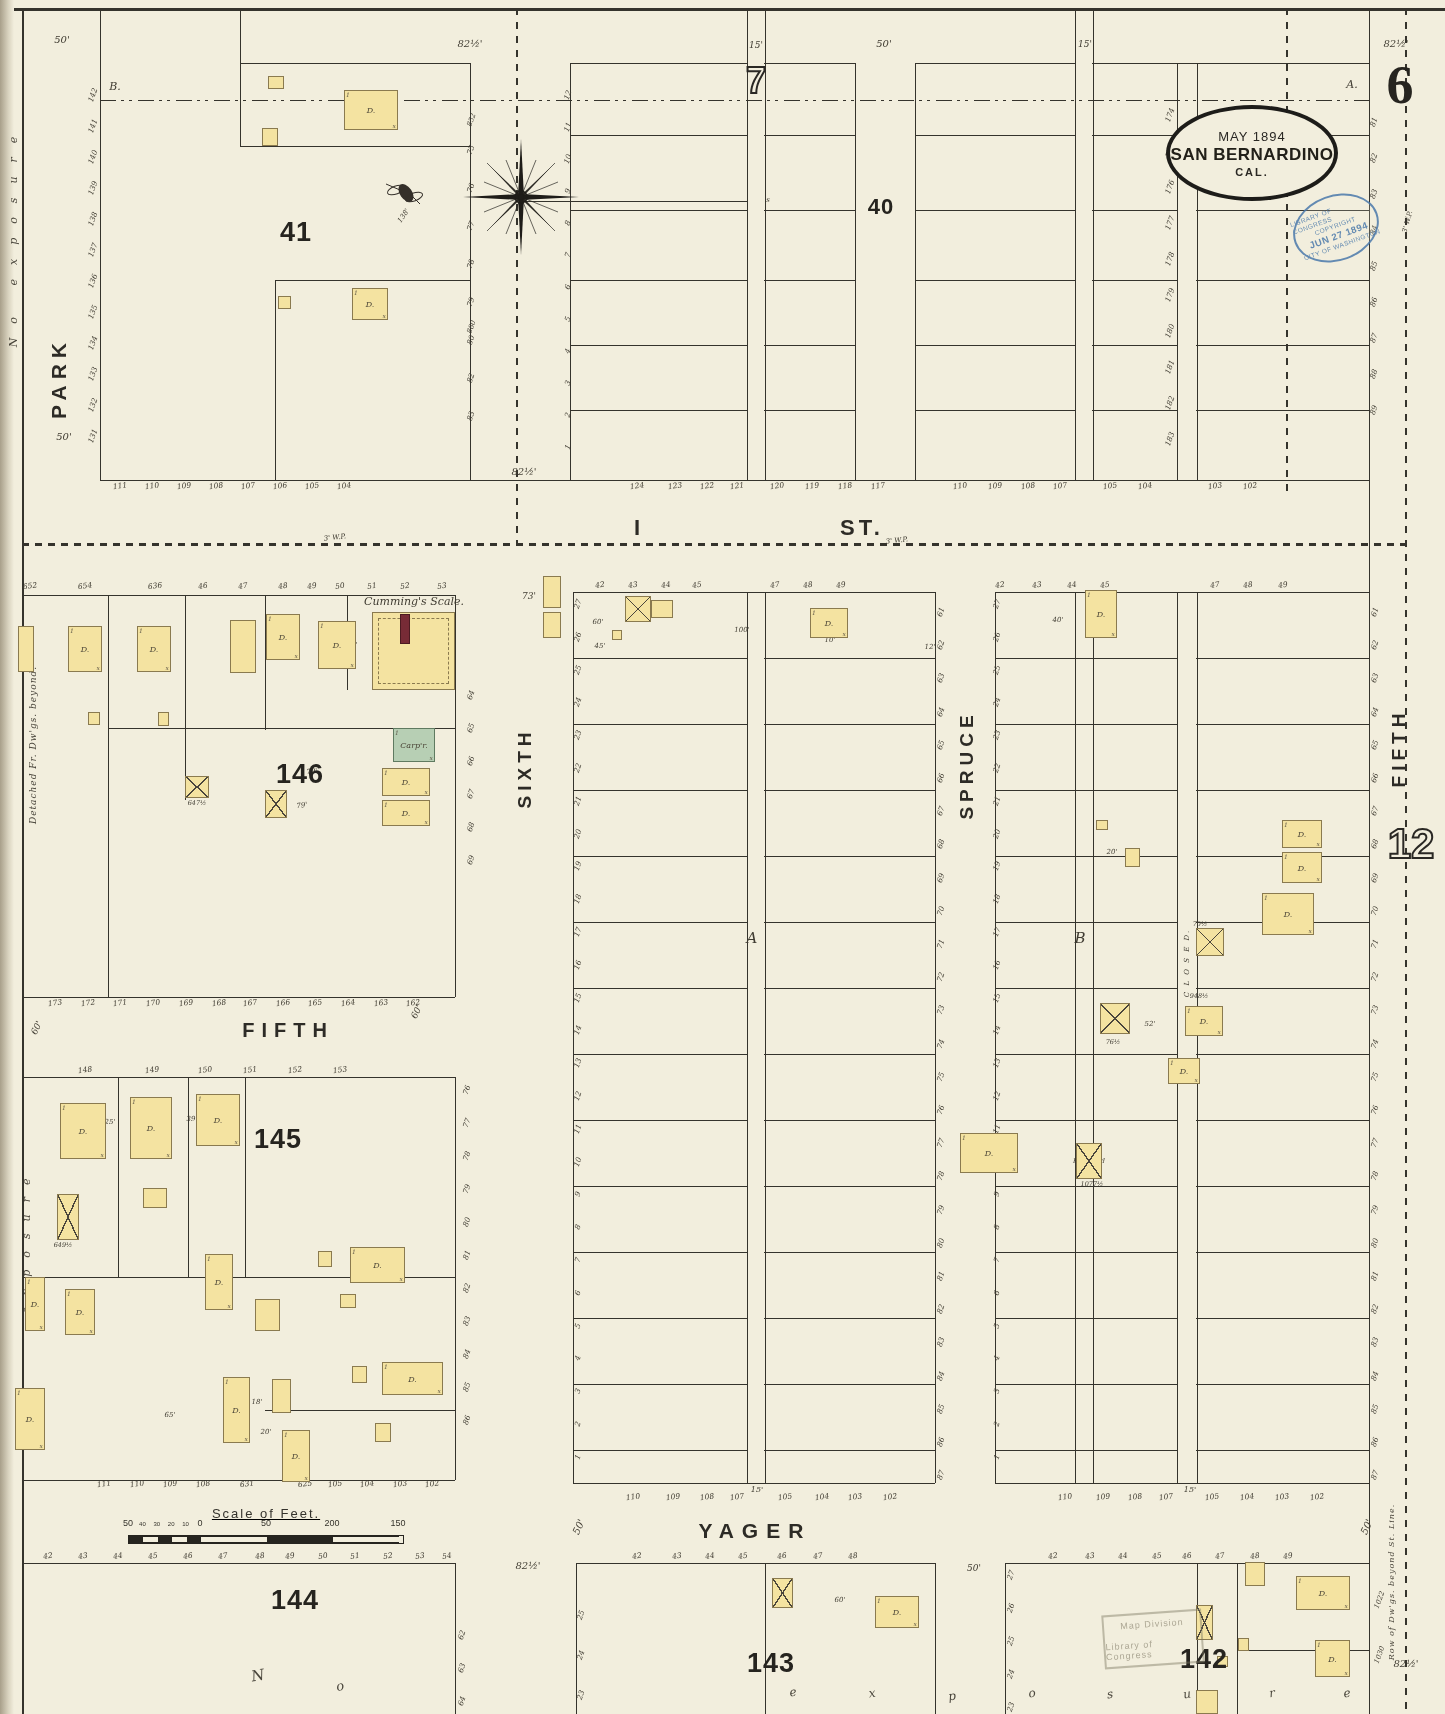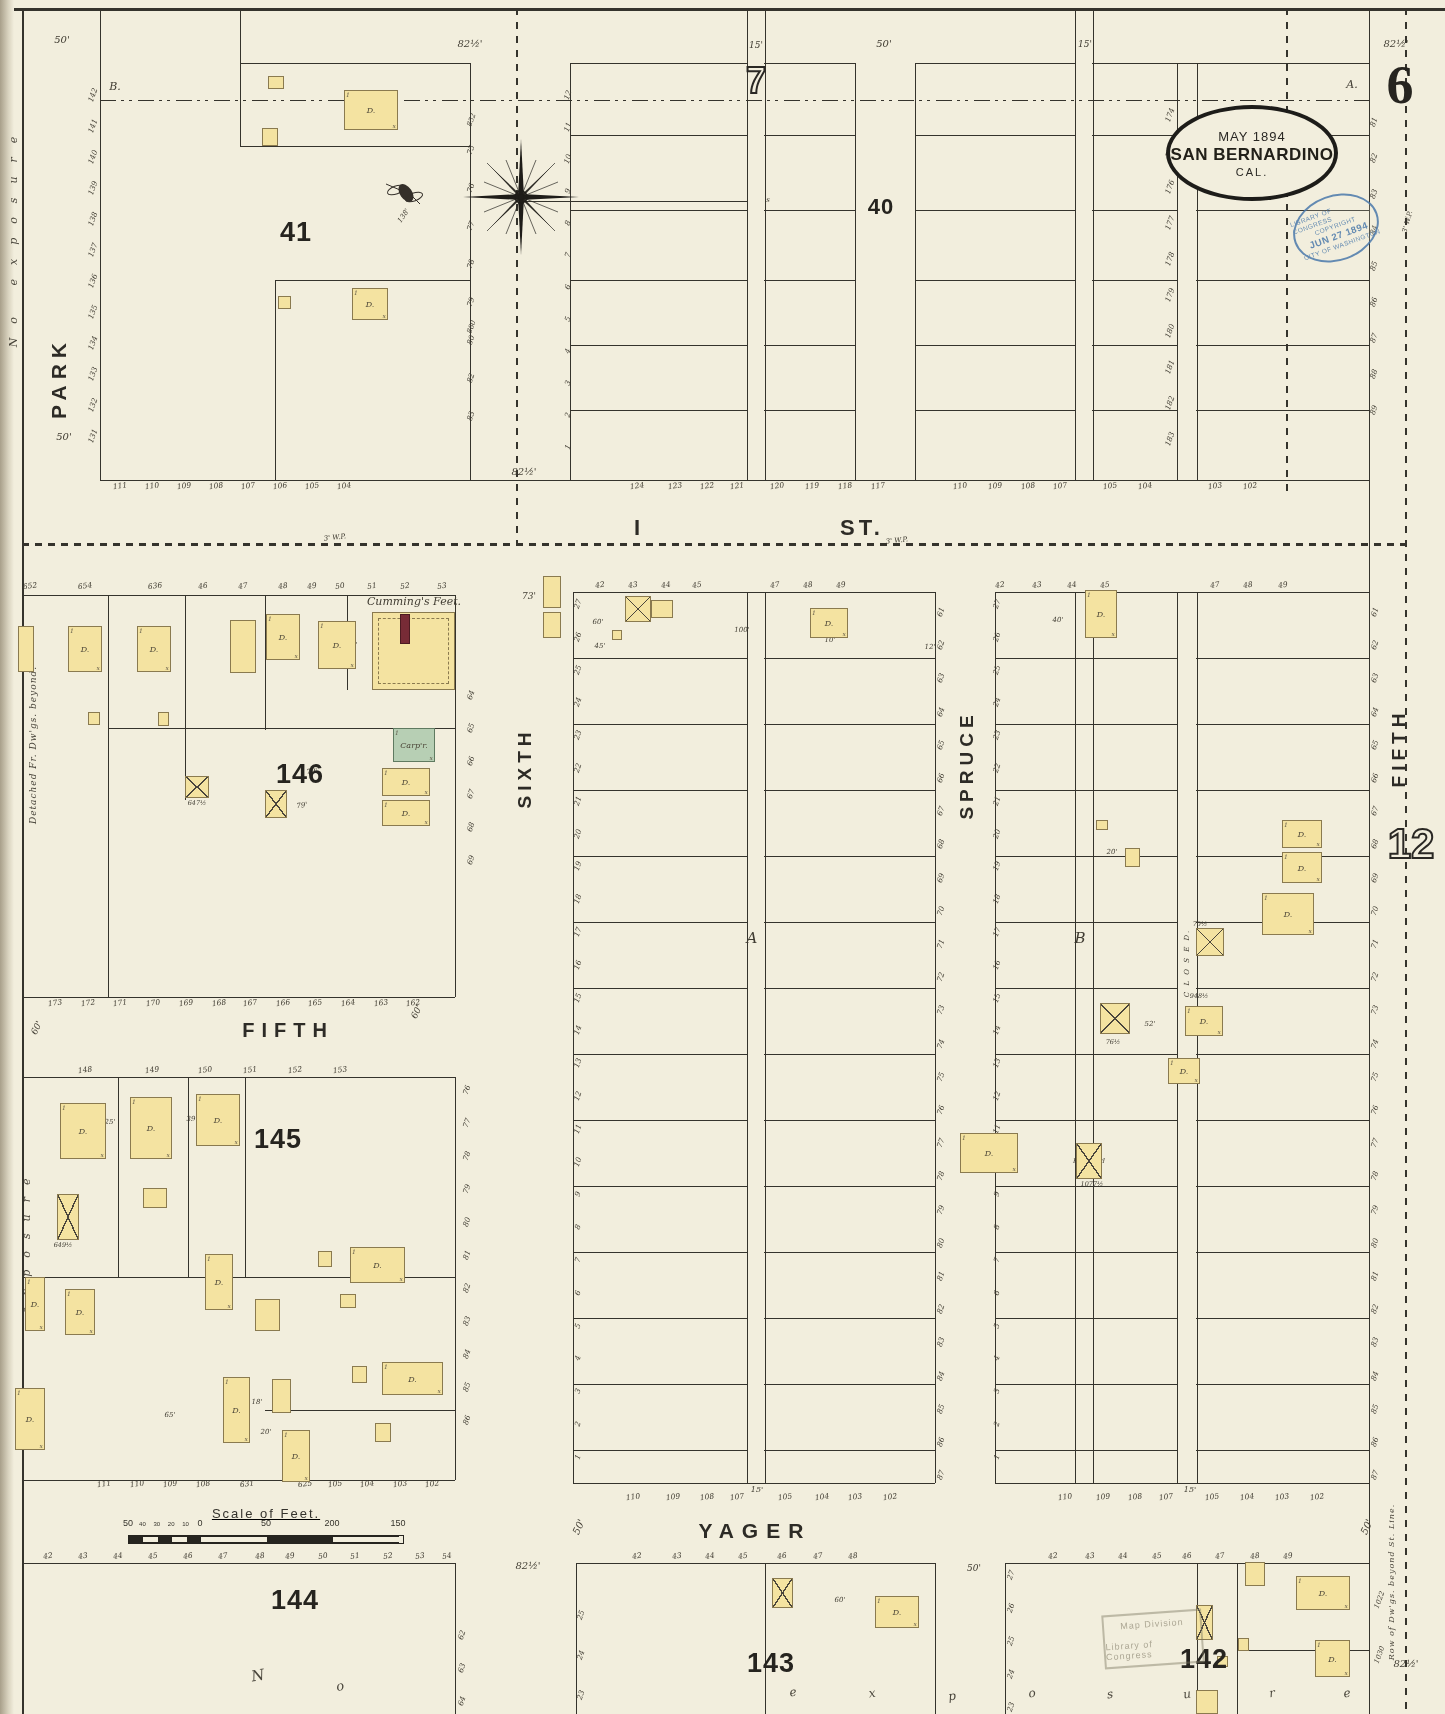--- a/index.html
+++ b/index.html
@@ -31,21 +31,21 @@
   .b.x2::before{content:"";position:absolute;inset:0;
     background:linear-gradient(to bottom right,transparent calc(50% - .7px),#4a453c calc(50% - .7px) calc(50% + .7px),transparent 0),
                linear-gradient(to top right,transparent calc(50% - .7px),#4a453c calc(50% - .7px) calc(50% + .7px),transparent 0);}
   .b.mill::after{content:"";position:absolute;inset:5px;border:1px dashed #8a7a4f;}
   
   #titleOval{position:absolute;left:1166px;top:105px;width:164px;height:88px;border:4px solid #1d1c19;
              border-radius:50%;display:flex;flex-direction:column;align-items:center;justify-content:center;
              background:#f2eedd;z-index:30;}
   #titleOval .t1{font-size:13px;color:#2a2824;letter-spacing:1px;}
   #titleOval .t2{font-size:17px;font-weight:700;color:#222019;letter-spacing:.5px;margin:1px 0;}
-  #titleOval .t3{font-size:11px;color:#2a2824;letter-spacing:2px;}
+  #titleOval .t3{font-size:11px;color:#2a2824;letter-spacing:2px;font-weight:bold;}
   
   #stampC{position:absolute;left:1292px;top:195px;width:84px;height:62px;border:2.5px solid #4b79ab;
           border-radius:50%;transform:rotate(-20deg);display:flex;flex-direction:column;align-items:center;
           justify-content:center;color:#4b79ab;opacity:.85;z-index:31;background:rgba(242,238,221,.2);}
   #stampC div{font-size:6.5px;letter-spacing:.5px;line-height:1.25;}
   #stampC .big{font-size:9.5px;font-weight:700;}
   
   #stampM{position:absolute;left:1103px;top:1612px;width:96px;height:50px;border:2px solid rgba(125,119,98,.45);
           transform:rotate(-4deg);display:flex;flex-direction:column;align-items:center;justify-content:space-around;
           color:rgba(125,119,98,.6);z-index:31;}
@@ -381,21 +381,21 @@
       <div class="lab sans blocknum" style="left: 295px; top: 1600px; font-size: 27px; z-index: 15; transform: translate(-50%, -50%);">144</div>
       <div class="lab sans blocknum" style="left: 771px; top: 1663px; font-size: 27px; z-index: 15; transform: translate(-50%, -50%);">143</div>
       <div class="lab sans blocknum" style="left: 1204px; top: 1659px; font-size: 27px; z-index: 15; transform: translate(-50%, -50%);">142</div>
       <div class="lab sans outline" style="left: 756px; top: 81px; font-size: 36px; z-index: 15; transform: translate(-50%, -50%);">7</div>
       <div class="lab sans outline" style="left: 1411px; top: 844px; font-size: 42px; z-index: 15; transform: translate(-50%, -50%);">12</div>
       <div class="lab sheetnum" style="left: 1400px; top: 85px; font-size: 54px; z-index: 15; transform: translate(-50%, -50%); font-family: &quot;Liberation Serif&quot;, serif; font-weight: 700; font-style: normal; color: rgb(38, 36, 31);">6</div>
       <div class="lab " style="left: 752px; top: 938px; font-size: 15px; transform: translate(-50%, -50%) rotate(0deg);">A</div>
       <div class="lab " style="left: 1080px; top: 938px; font-size: 15px; transform: translate(-50%, -50%) rotate(0deg);">B</div>
       <div class="lab " style="left: 115px; top: 86px; font-size: 11px; transform: translate(-50%, -50%) rotate(0deg);">B.</div>
       <div class="lab " style="left: 1352px; top: 84px; font-size: 11px; transform: translate(-50%, -50%) rotate(0deg);">A.</div>
-      <div class="lab " style="left: 414px; top: 601px; font-size: 11px; transform: translate(-50%, -50%) rotate(0deg);">Cumming's Feet.</div>
+      <div class="lab " style="left: 414px; top: 601px; font-size: 11px; transform: translate(-50%, -50%) rotate(0deg);">Cumming's Scale.</div>
       <div class="lab " style="left: 424px; top: 631px; font-size: 9px; transform: translate(-50%, -50%) rotate(0deg);">Planing &amp;</div>
       <div class="lab " style="left: 424px; top: 643px; font-size: 9px; transform: translate(-50%, -50%) rotate(0deg);">Furn'e Mf'g.</div>
       <div class="lab " style="left: 1089px; top: 1161px; font-size: 6.5px; transform: translate(-50%, -50%) rotate(0deg);">Hay Shed</div>
       <div class="lab " style="left: 1187px; top: 963px; font-size: 7px; transform: translate(-50%, -50%) rotate(-90deg); letter-spacing: 2px;">C L O S E D.</div>
       <div class="lab note" style="left: 13px; top: 235px; font-size: 11px; transform: translate(-50%, -50%) rotate(-90deg); letter-spacing: 14px;">No exposure</div>
       <div class="lab note" style="left: 26px; top: 1240px; font-size: 11px; transform: translate(-50%, -50%) rotate(-90deg); letter-spacing: 12px;">exposure</div>
       <div class="lab note" style="left: 33px; top: 745px; font-size: 9px; transform: translate(-50%, -50%) rotate(-90deg); letter-spacing: 1px;">Detached Fr. Dw'gs. beyond.</div>
       <div class="lab note" style="left: 1392px; top: 1582px; font-size: 8px; transform: translate(-50%, -50%) rotate(-90deg); letter-spacing: 1px;">Row of Dw'gs. beyond St. Line.</div>
       <div class="lab note" style="left: 258px; top: 1676px; font-size: 15px; transform: translate(-50%, -50%) rotate(-10deg);">N</div>
       <div class="lab note" style="left: 340px; top: 1686px; font-size: 13px; transform: translate(-50%, -50%) rotate(-10deg);">o</div>

